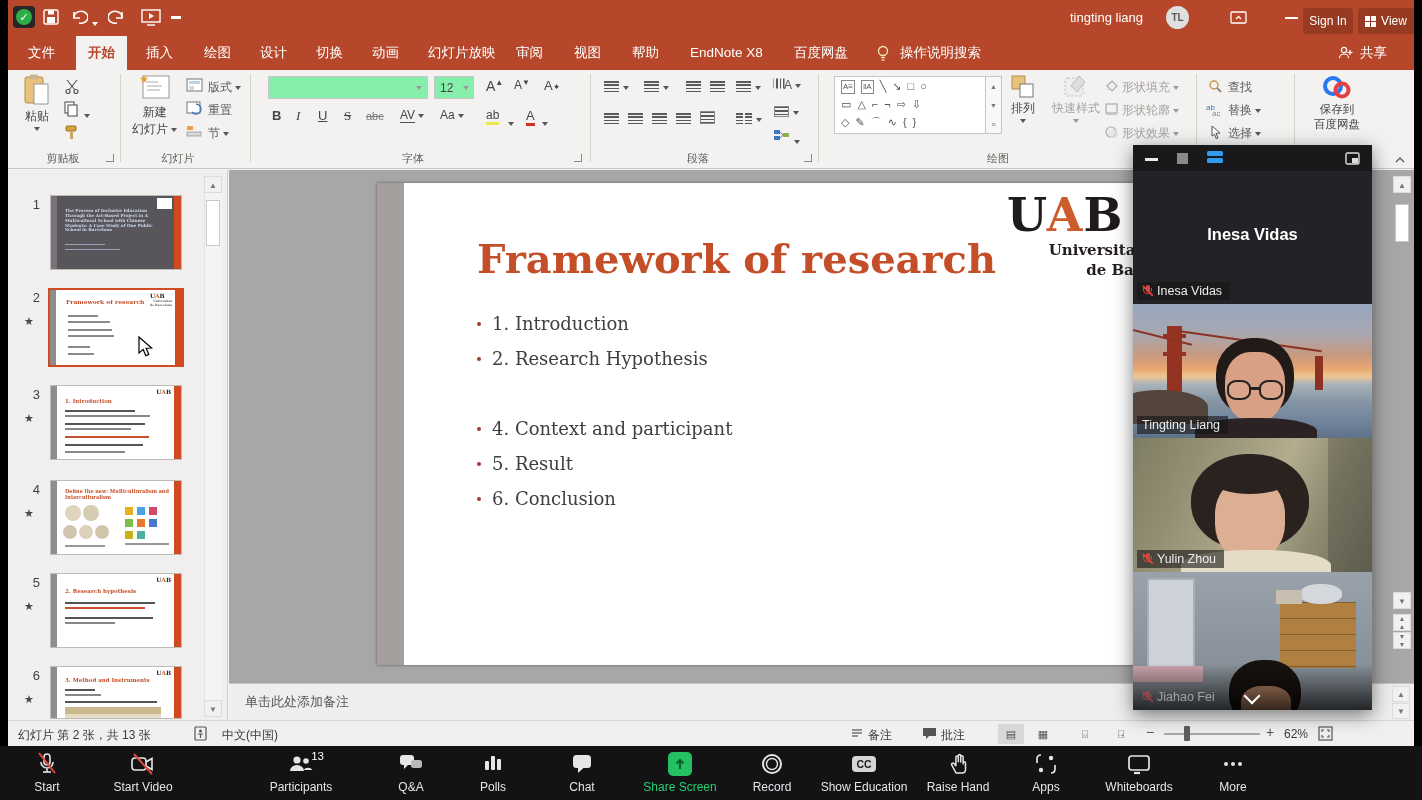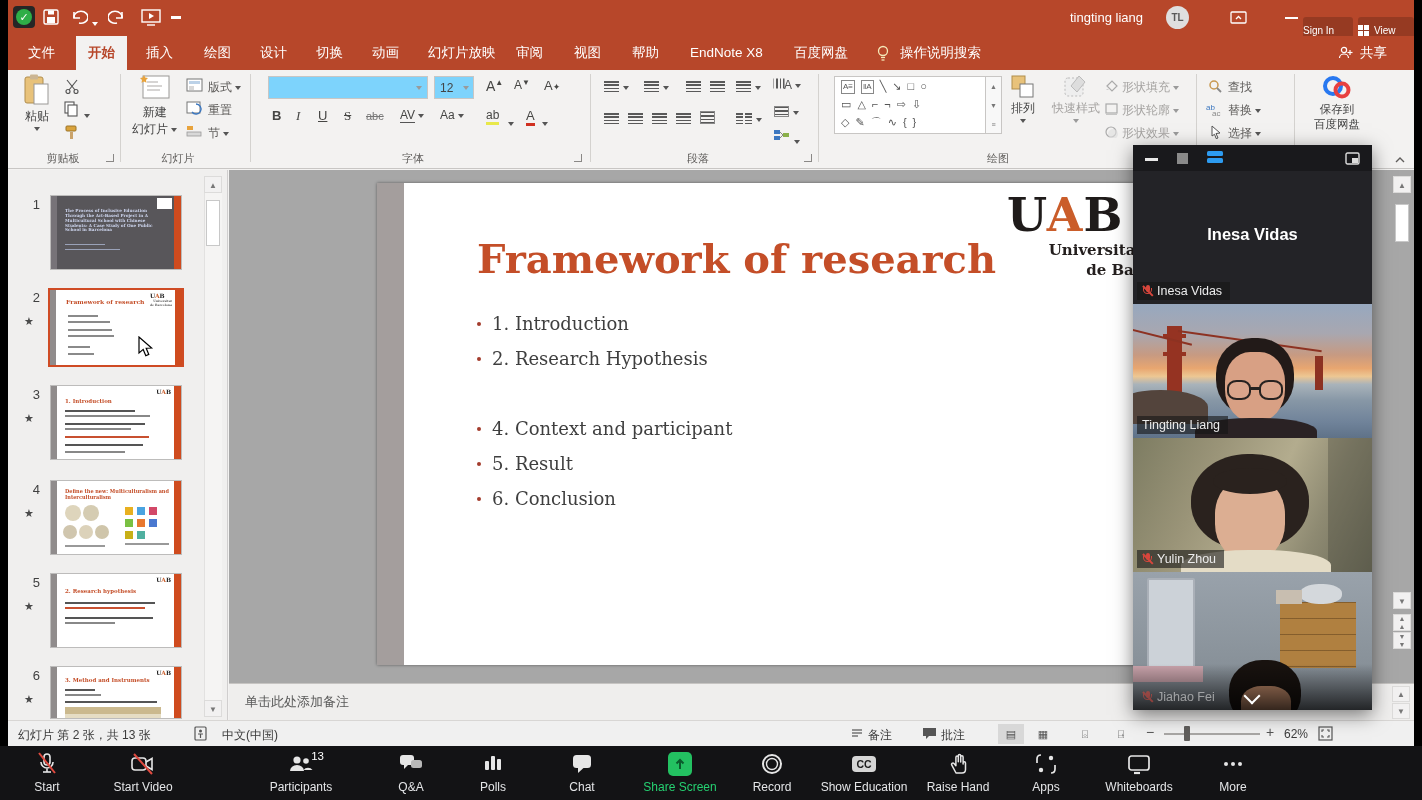--- a/index.html
+++ b/index.html
@@ -6,35 +6,35 @@
 html,body{width:1422px;height:800px;background:#000;font-family:"Liberation Sans",sans-serif;overflow:hidden}
 .page{position:relative;width:1422px;height:800px;background:#000}
 .abs{position:absolute}
 .screen{position:absolute;left:8px;top:0;width:1406px;height:746px;background:#f3f2f1;overflow:hidden}
 
 .titlebar{position:absolute;left:0;top:0;width:100%;height:36px;background:#b7472a}
 .qat-badge{position:absolute;left:5px;top:6px;width:22px;height:22px;background:#262626;border-radius:4px}
 .qat-badge .c{position:absolute;left:3px;top:3px;width:16px;height:16px;border-radius:50%;background:#2fae47;color:#fff;font-size:11px;text-align:center;line-height:16px}
 .acct{position:absolute;top:10px;color:#fff;font-size:13px}
 .avatar{position:absolute;width:23px;height:23px;border-radius:50%;background:#dfdfdf;color:#5a5a5a;font-size:10px;font-weight:bold;text-align:center;line-height:23px;top:6px}
-.pill{position:absolute;top:17px;height:26px;background:rgba(0,0,0,.18);border-radius:3px;color:#fff;font-size:10px;display:flex;align-items:center;justify-content:flex-start;gap:5px}
+.pill{position:absolute;top:8px;height:26px;background:rgba(0,0,0,.18);border-radius:3px;color:#fff;font-size:12px;display:flex;align-items:center;justify-content:center;gap:5px}
 
 .tabsrow{position:absolute;left:0;top:36px;width:100%;height:34px;background:#b7472a}
 .tab{position:absolute;top:0;height:34px;line-height:34px;color:#fff;font-size:13.5px;padding:0 12px}
 .tab.active{background:#f3f2f1;color:#b7472a;font-weight:bold}
 
 .ribbon{position:absolute;left:0;top:70px;width:100%;height:99px;background:#f3f2f1;border-bottom:1px solid #c8c6c4}
 .gl{position:absolute;top:81px;font-size:11px;color:#605e5c;text-align:center}
 .gdiv{position:absolute;top:4px;width:1px;height:88px;background:#d4d2cf}
 .bigbtn{position:absolute;top:4px;display:flex;flex-direction:column;align-items:center;font-size:12px;color:#444}
 .car{display:inline-block;width:0;height:0;border-left:3.5px solid transparent;border-right:3.5px solid transparent;border-top:4px solid #555;vertical-align:middle}
 .car.gray{border-top-color:#9a9a9a}
 .smic{position:absolute;color:#5e5c5a;font-size:12px}
 .launch{position:absolute;top:84px;width:8px;height:8px;border-right:1.2px solid #8a8886;border-bottom:1.2px solid #8a8886}
-.ddbox{position:absolute;height:23px;background:#7dd3fc;border:1px solid #c8c6c4;font-size:12px;color:#444;line-height:22px;padding-left:5px}
+.ddbox{position:absolute;height:23px;background:#86efac;border:1px solid #c8c6c4;font-size:12px;color:#444;line-height:22px;padding-left:5px}
 .fbtn{position:absolute;font-size:13px;color:#464644}
 .lines-ic{display:inline-block;width:15px;height:11px;background:repeating-linear-gradient(to bottom,#595959 0 1.5px,transparent 1.5px 3.4px)}
 .shape-gal{position:absolute;background:#fff;border:1px solid #c8c6c4}
 .shape-gal .row{display:flex;gap:6px;padding:1px 6px;font-size:11px;color:#555;line-height:16px}
 .grayt{color:#a5a3a1}
 
 .thumbpanel{position:absolute;left:0;top:170px;width:220px;height:550px;background:#f0efee;border-right:1px solid #d0cece}
 .thumb{position:absolute;left:42px;width:132px;height:75px;background:#fff;border:1px solid #bdbcbb}
 .tnum{position:absolute;left:14px;width:18px;text-align:right;font-size:13px;color:#404040}
 .tstar{position:absolute;left:16px;font-size:11px;color:#4a4a4a}

